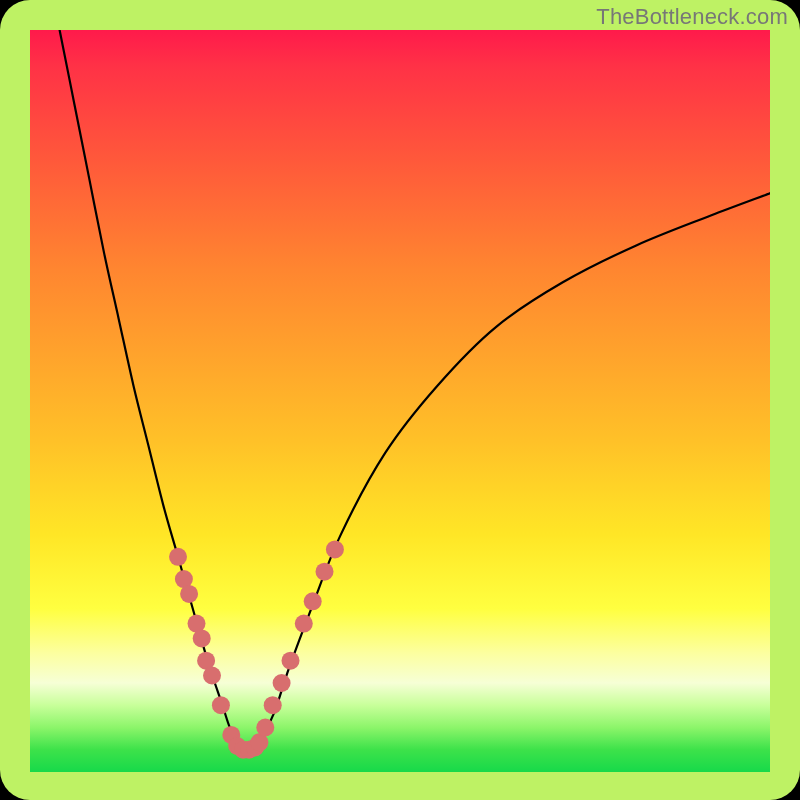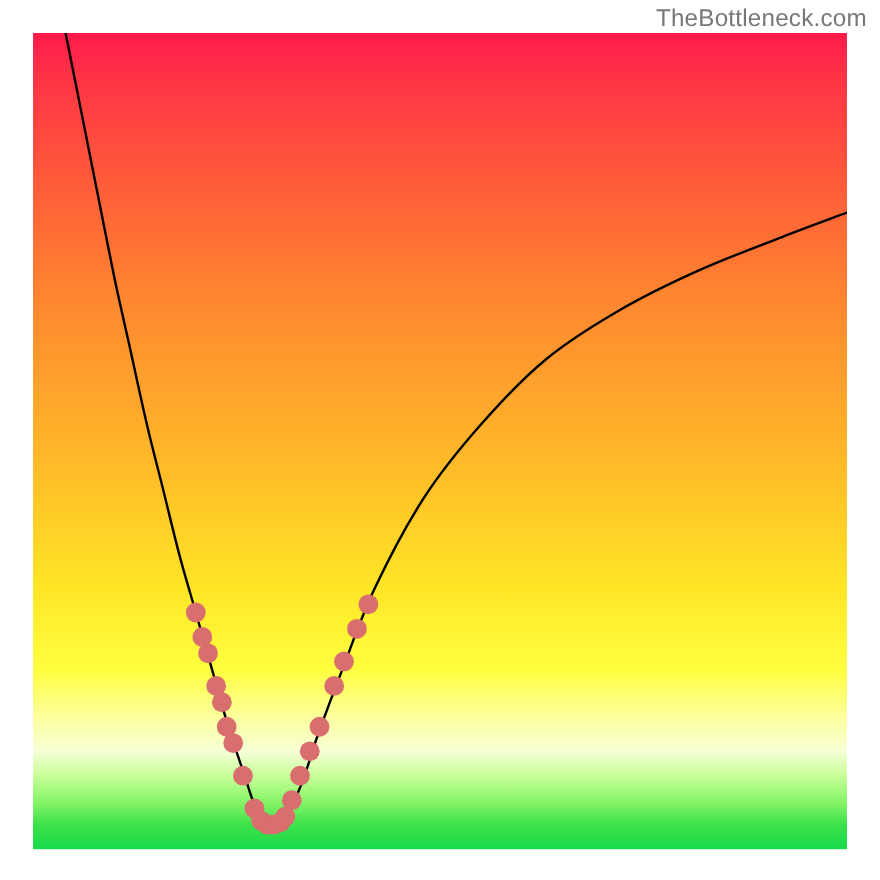--- a/index.html
+++ b/index.html
@@ -8,21 +8,22 @@
     width: 800px;
     height: 800px;
     overflow: hidden;
     background: #000;
     font-family: Arial, Helvetica, sans-serif;
   }
   .frame {
     position: absolute;
     left: 0; top: 0;
     width: 800px; height: 800px;
-    background: #ffffff;
+    background: #bef264;
+    border-radius: 30px;
   }
   .plot {
     position: absolute;
     left: 30px; top: 30px;
     width: 740px; height: 742px;
     background: linear-gradient(to bottom,
       #ff1a4b 0%,
       #ff3246 5%,
       #ff5a3a 18%,
       #ff8530 32%,

